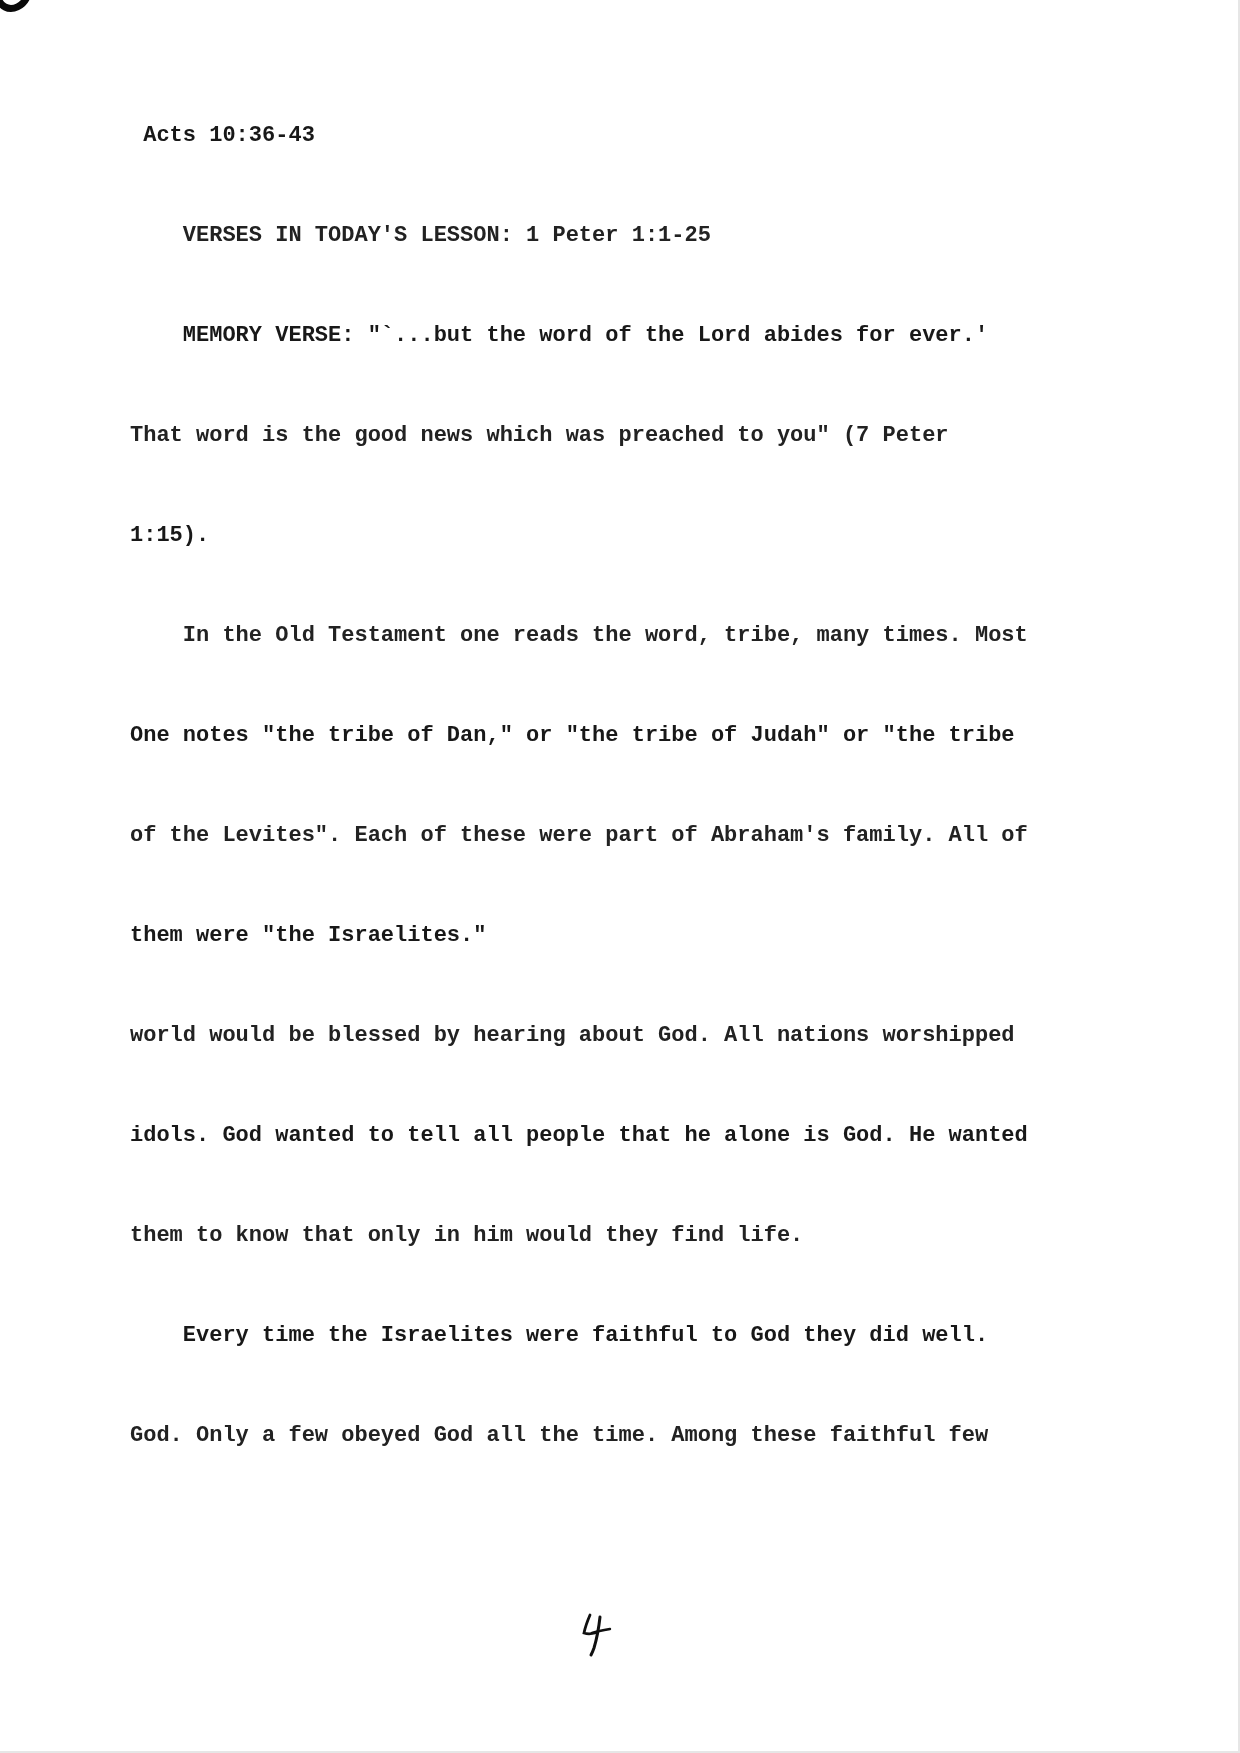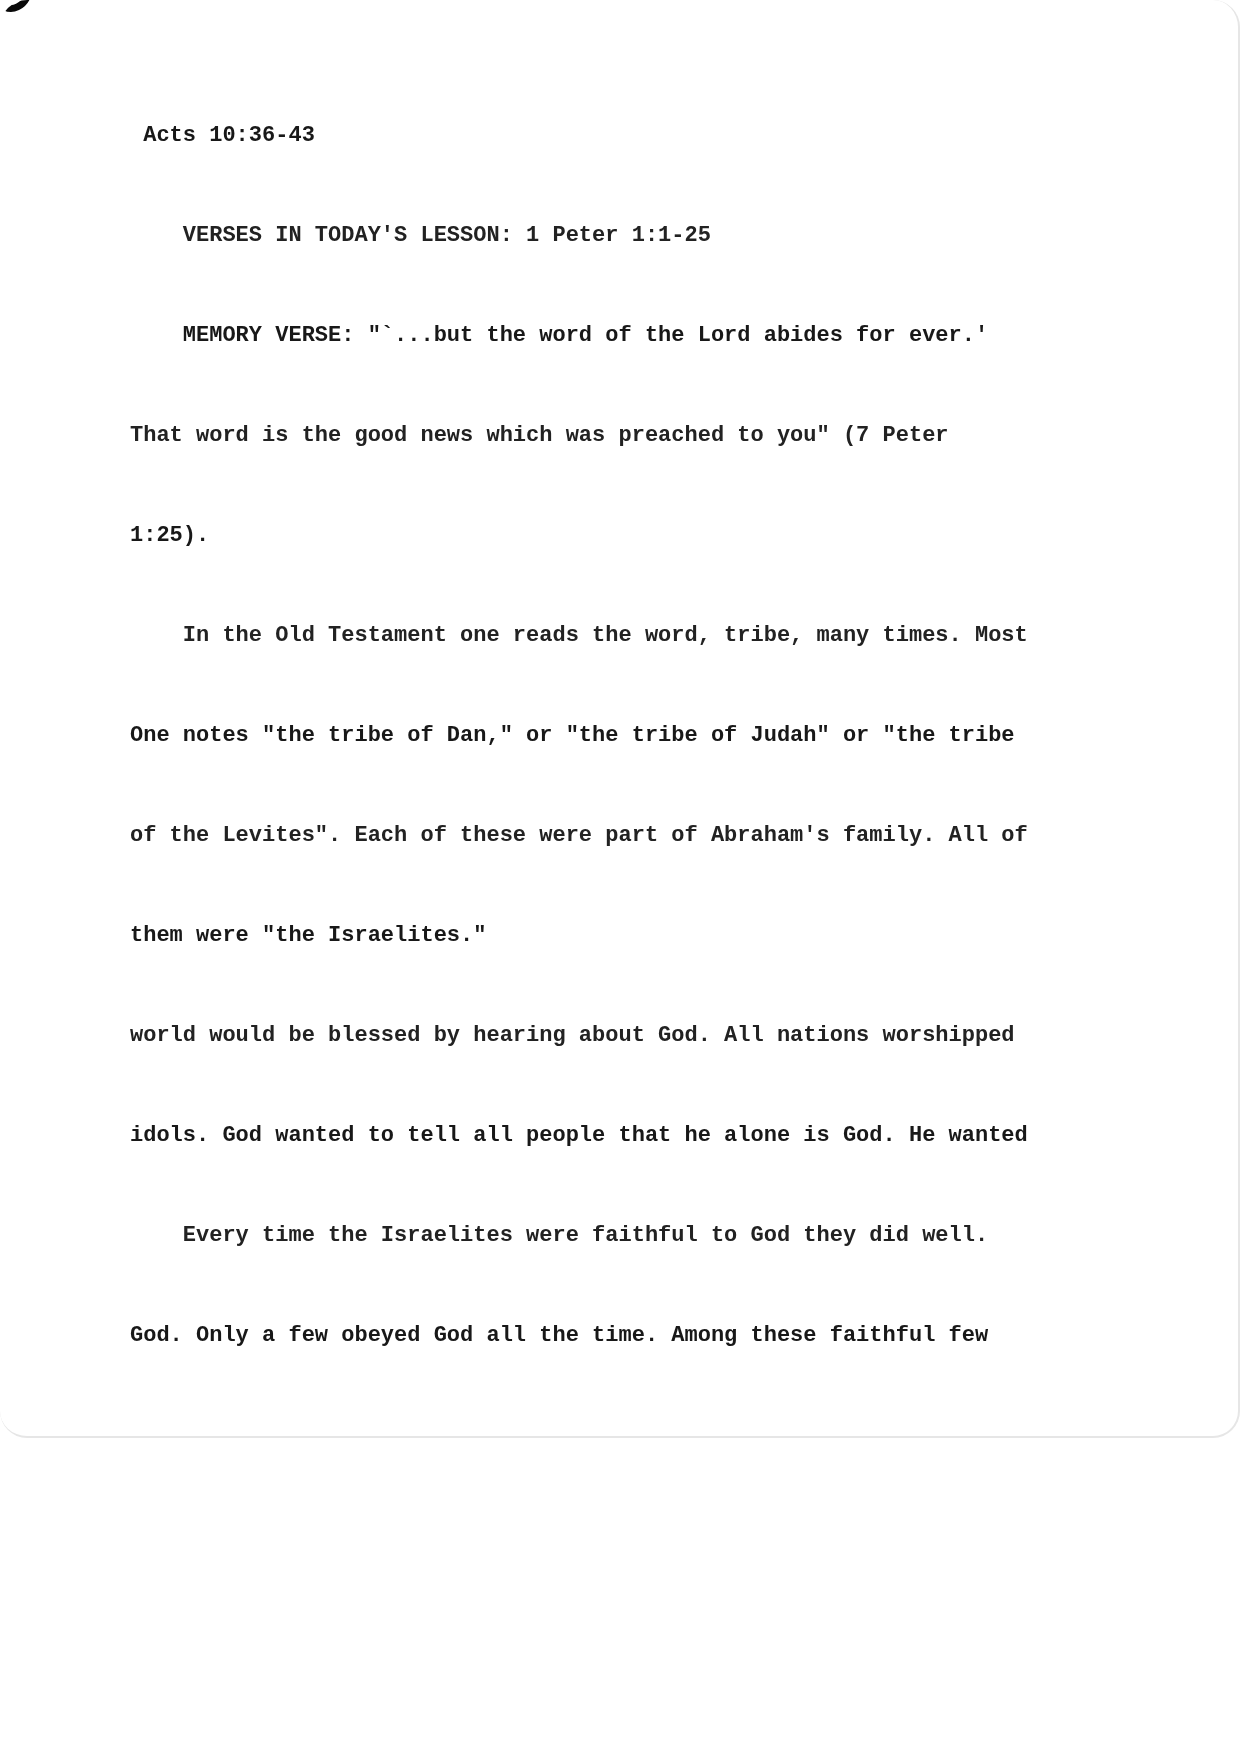--- a/index.html
+++ b/index.html
@@ -3,28 +3,27 @@
 <meta charset="utf-8">
 <style>
   html, body {
     margin: 0;
     padding: 0;
     background: #ffffff;
   }
   .page {
     position: relative;
     width: 1240px;
-    height: 1438px;
+    height: 1753px;
     background: #ffffff;
     overflow: hidden;
     font-family: "Liberation Mono", "DejaVu Sans Mono", monospace;
     box-sizing: border-box;
     border-right: 2px solid #e6e6e6;
     border-bottom: 2px solid #e6e6e6;
-    border-radius: 27px;
   }
   .doc {
     position: absolute;
     top: 61px;
     left: 130px;
     color: #1c1c1c;
     font-size: 22px;
     font-weight: bold;
     white-space: pre;        
     -webkit-font-smoothing: antialiased;
@@ -58,27 +57,28 @@
 
   <svg class="corner-mark" width="40" height="28" viewBox="0 0 40 28" aria-hidden="true">
     <path d="M 30,1 C 26,10 16,15 8,11 C 3,8 1,4 2,0" fill="none" stroke="#0a0a0a" stroke-width="7" stroke-linecap="round"></path>
   </svg>
 
   <div class="doc">
     <div class="line"> Acts 10:36-43</div>
     <div class="line">    VERSES IN TODAY'S LESSON: 1 Peter 1:1-25</div>
     <div class="line">    MEMORY VERSE: "`...but the word of the Lord abides for ever.'</div>
     <div class="line">That word is the good news which was preached to you" (7 Peter</div>
-    <div class="line">1:25).</div>
+    <div class="line">1:15).</div>
     <div class="line">    In the Old Testament one reads the word, tribe, many times. Most</div>
     <div class="line">One notes "the tribe of Dan," or "the tribe of Judah" or "the tribe</div>
     <div class="line">of the Levites". Each of these were part of Abraham's family. All of</div>
     <div class="line">them were "the Israelites."</div>
     <div class="line">world would be blessed by hearing about God. All nations worshipped</div>
     <div class="line">idols. God wanted to tell all people that he alone is God. He wanted</div>
+    <div class="line">them to know that only in him would they find life.</div>
     <div class="line">    Every time the Israelites were faithful to God they did well.</div>
     <div class="line">God. Only a few obeyed God all the time. Among these faithful few</div>
     
     
     
     
     
     
     
     

